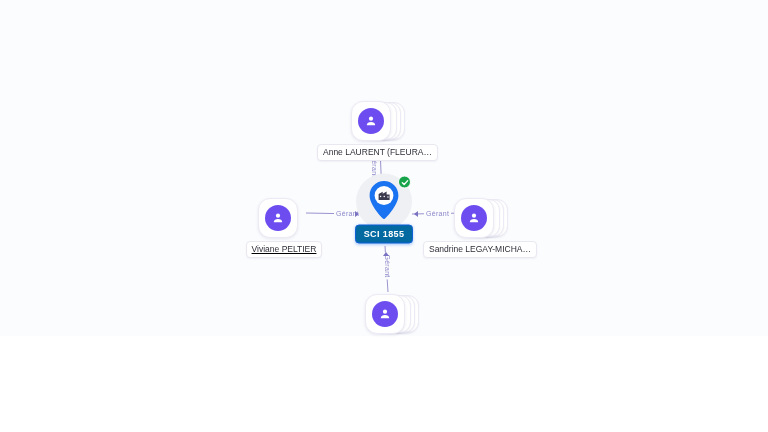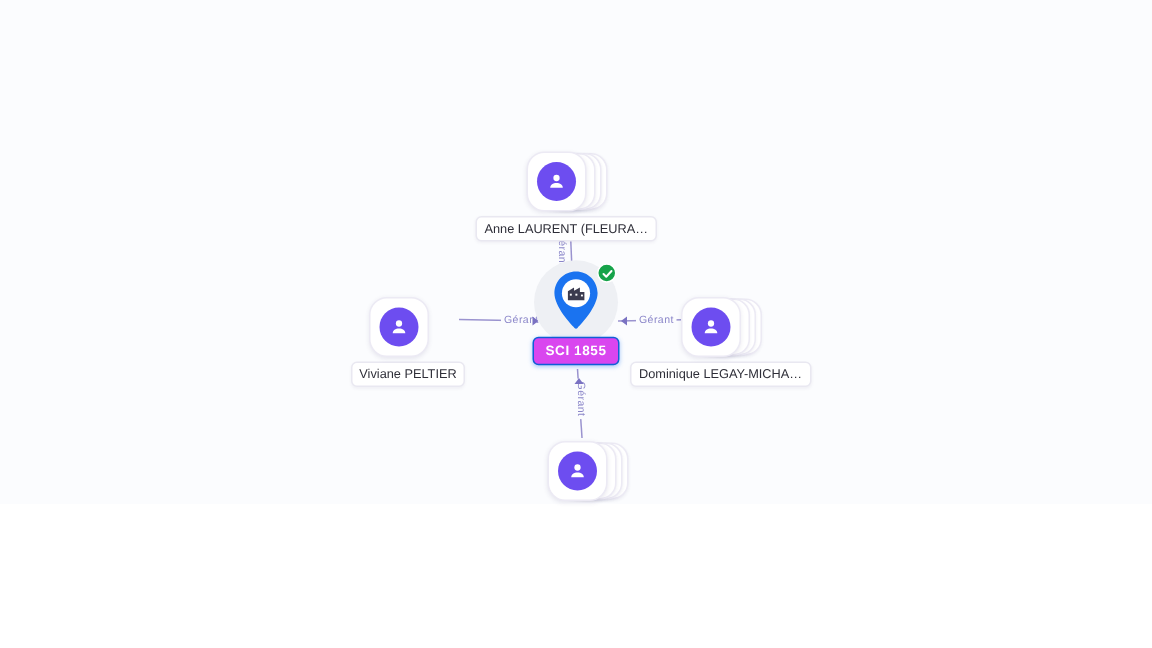--- a/index.html
+++ b/index.html
@@ -180,21 +180,21 @@
     display: flex;
     align-items: center;
     justify-content: center;
     box-sizing: border-box;
   }
 
   .company-label {
     display: table;
     margin: -5px auto 11px;
     position: relative;
-    background: #d946ef;
+    background: #0369a1;
     border: 1px solid #0f5fd6;
     border-radius: 4px;
     color: #ffffff;
     font-size: 9px;
     font-weight: bold;
     letter-spacing: 0.4px;
     padding: 3px 8px;
     line-height: 11px;
     white-space: nowrap;
     box-shadow: 0 1px 3px rgba(26,115,240,0.35);
@@ -238,21 +238,21 @@
           <svg width="14" height="14" viewBox="0 0 24 24" fill="#ffffff">
             <circle cx="12" cy="8" r="3.6"></circle>
             <path d="M4.8 19.2c0-3.6 3.2-5.6 7.2-5.6s7.2 2 7.2 5.6z"></path>
           </svg>
         </div>
       </div>
     </div>
     <div class="node-label">Anne LAURENT (FLEURA…</div>
   </div>
 
-  <div class="person-node" style="left:272px; top:196px;">
+  <div class="person-node" style="left:284px; top:196px;text-decoration:underline;">
     <div class="avatar-stack">
       <div class="avatar-card">
         <div class="avatar-circle">
           <svg width="14" height="14" viewBox="0 0 24 24" fill="#ffffff">
             <circle cx="12" cy="8" r="3.6"></circle>
             <path d="M4.8 19.2c0-3.6 3.2-5.6 7.2-5.6s7.2 2 7.2 5.6z"></path>
           </svg>
         </div>
       </div>
     </div>
@@ -266,21 +266,21 @@
       <div class="stack-card c1"></div>
       <div class="avatar-card">
         <div class="avatar-circle">
           <svg width="14" height="14" viewBox="0 0 24 24" fill="#ffffff">
             <circle cx="12" cy="8" r="3.6"></circle>
             <path d="M4.8 19.2c0-3.6 3.2-5.6 7.2-5.6s7.2 2 7.2 5.6z"></path>
           </svg>
         </div>
       </div>
     </div>
-    <div class="node-label">Dominique LEGAY-MICHA…</div>
+    <div class="node-label">Sandrine LEGAY-MICHA…</div>
   </div>
 
   <div class="person-node" style="left:391px; top:292px;">
     <div class="avatar-stack">
       <div class="stack-card c3"></div>
       <div class="stack-card c2"></div>
       <div class="stack-card c1"></div>
       <div class="avatar-card">
         <div class="avatar-circle">
           <svg width="14" height="14" viewBox="0 0 24 24" fill="#ffffff">

